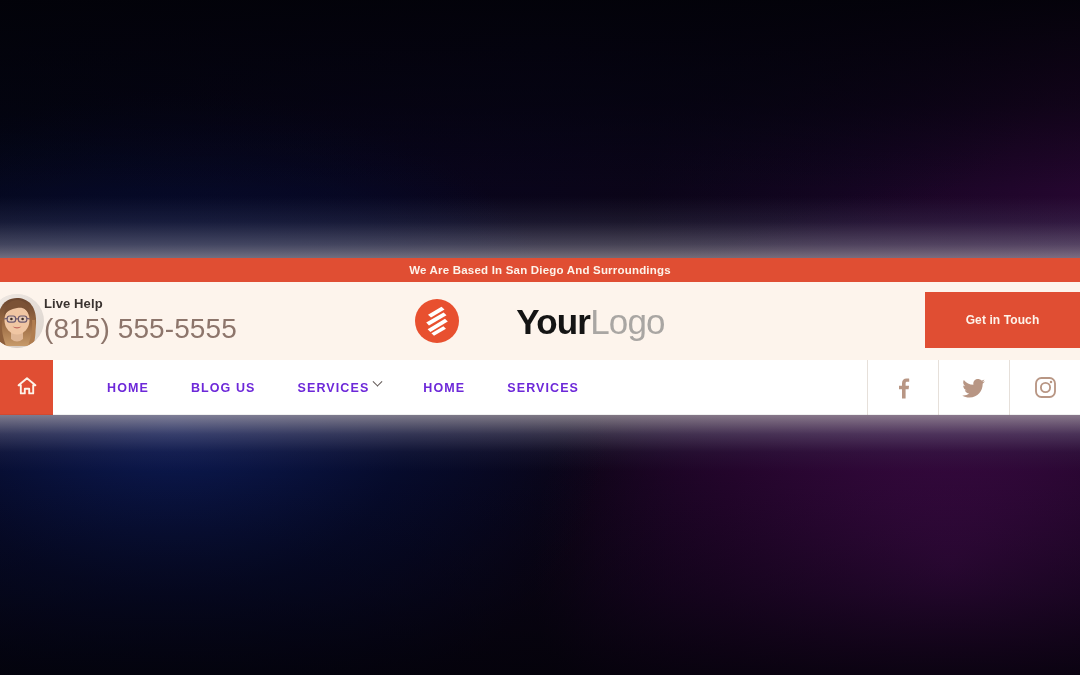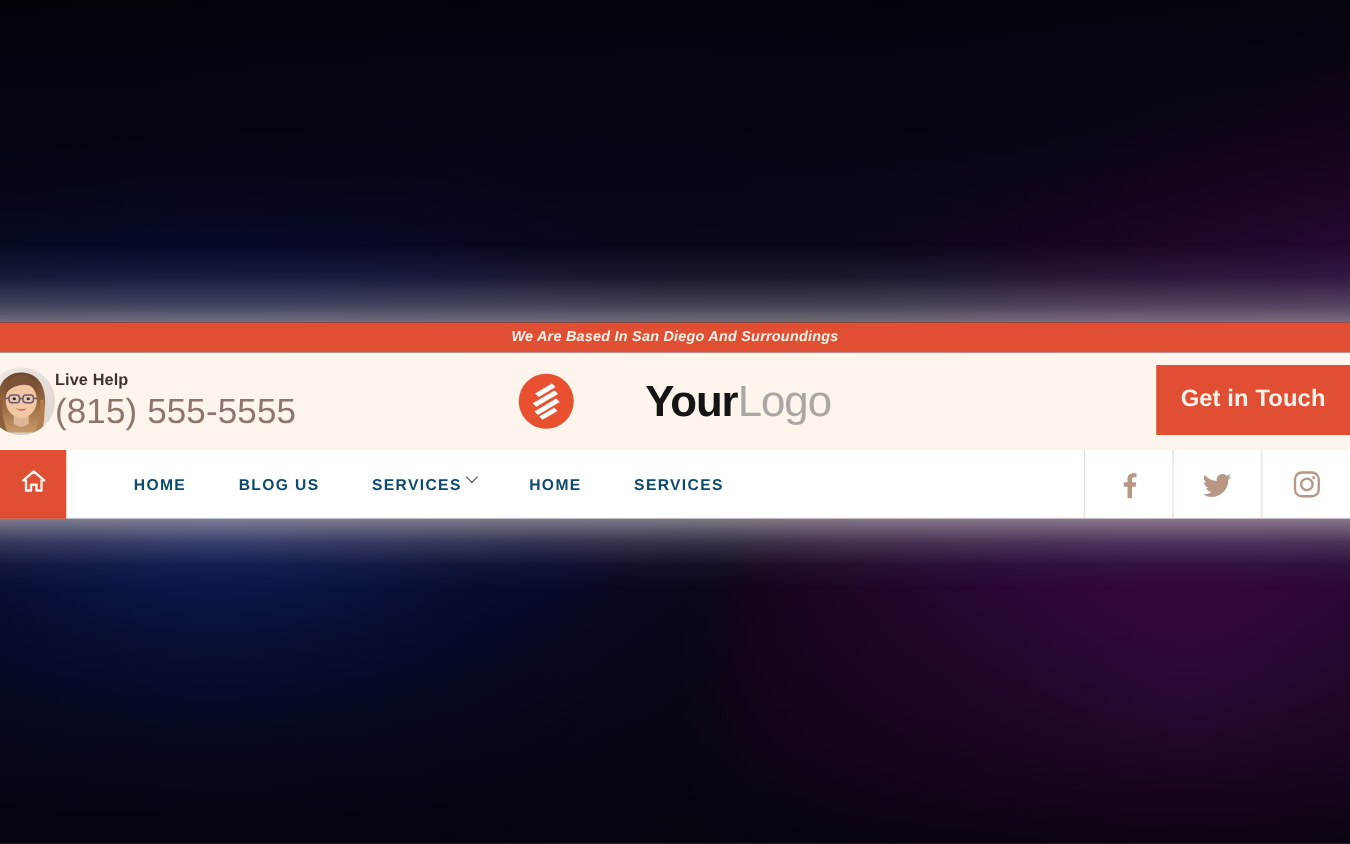--- a/index.html
+++ b/index.html
@@ -69,21 +69,20 @@
     display: flex;
     align-items: center;
     justify-content: center;
   }
   .announce-text {
     color: #fdf3ea;
     font-size: 11.5px;
     font-weight: bold;
     letter-spacing: 0.2px;
     white-space: nowrap;
-    font-style: italic;
   }
 
   
   .header {
     position: absolute;
     left: 0; top: 282px;
     width: 1080px; height: 78px;
     background: #fdf4ec;
     display: flex;
     align-items: center;
@@ -154,21 +153,21 @@
   .logo-logo { font-weight: 400; color: #a9a6a3; }
 
   .cta {
     position: absolute;
     left: 925px; top: 10px;
     width: 155px; height: 56px;
     background: #e04e33;
     border: 0;
     color: #fdf3ea;
     font-family: "Liberation Sans", sans-serif;
-    font-size: 19px;
+    font-size: 12px;
     font-weight: bold;
     letter-spacing: 0.1px;
     cursor: pointer;
     display: flex;
     align-items: center;
     justify-content: center;
   }
 
   
   .navbar {
@@ -195,21 +194,21 @@
     gap: 0;
   }
   .nav-link {
     display: flex;
     align-items: flex-start;
     gap: 5px;
     padding: 0 21px;
     font-size: 12.5px;
     font-weight: bold;
     letter-spacing: 1.1px;
-    color: #0c4a6e;
+    color: #6d28d9;
     text-decoration: none;
     white-space: nowrap;
     cursor: pointer;
   }
   .chev {
     display: inline-block;
     width: 7px; height: 7px;
     border-right: 1.6px solid #5c5350;
     border-bottom: 1.6px solid #5c5350;
     transform: rotate(45deg) translate(-2px,-2px);

